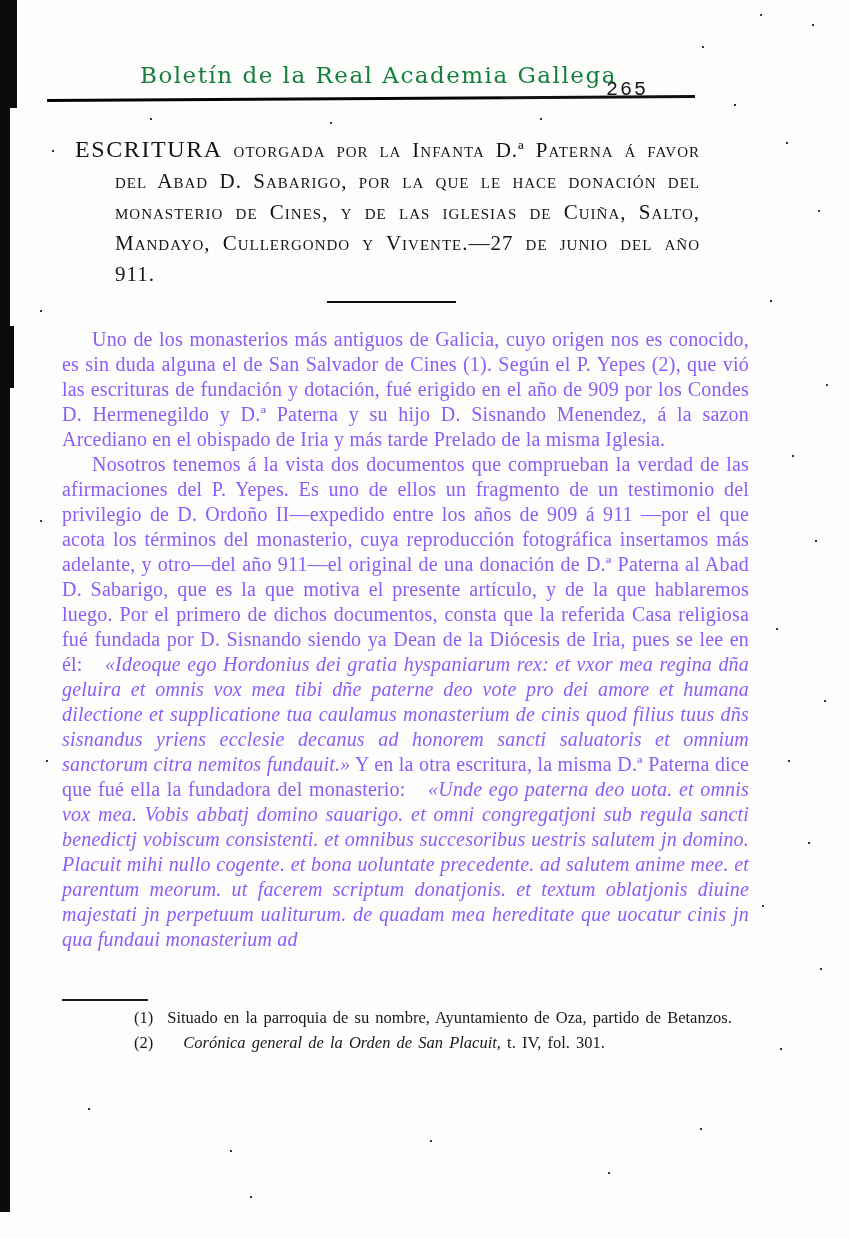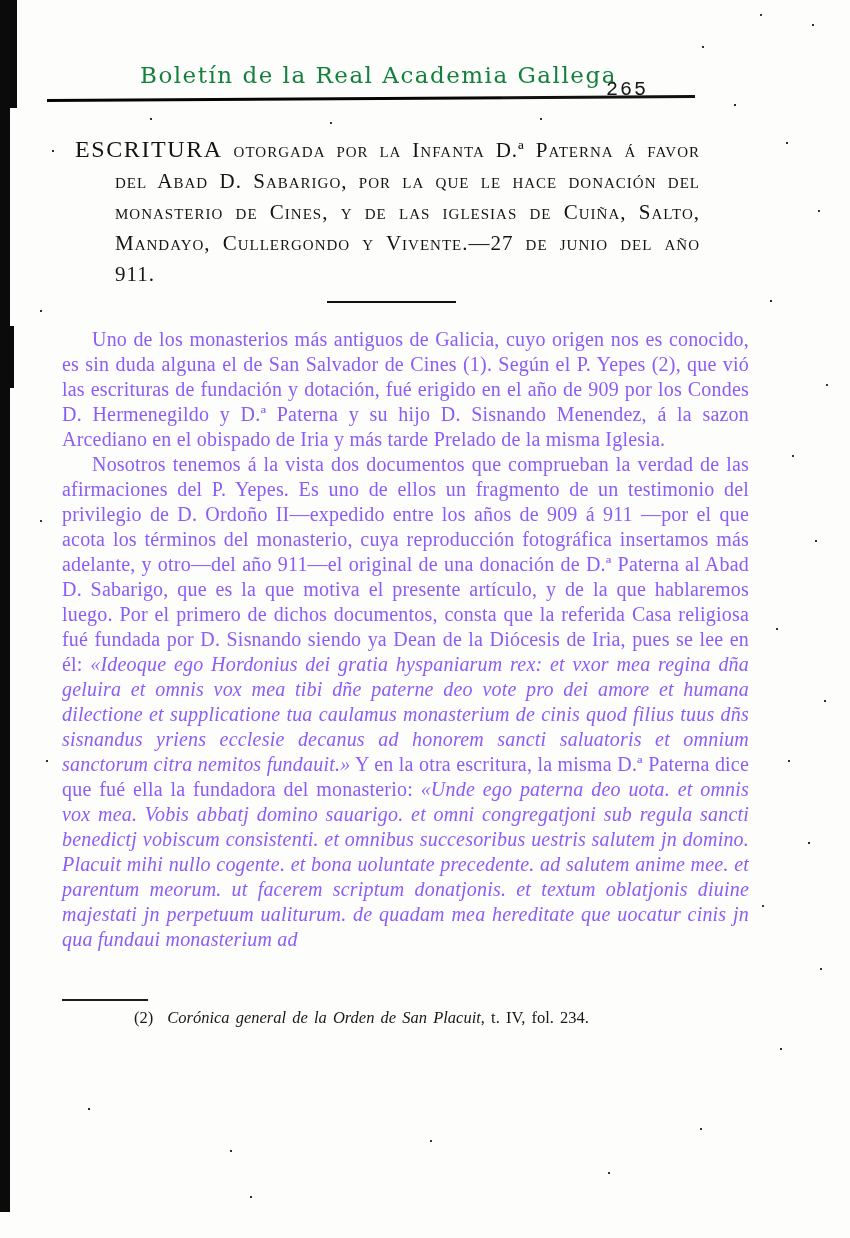--- a/index.html
+++ b/index.html
@@ -106,21 +106,21 @@
     font-size: 20px;
     line-height: 25px;
     letter-spacing: 0.2px;
     text-align: justify;
     color: #8b5cf6;
   }
   .article-body p {
     margin: 0;
     text-indent: 30px;
   }
-  .it { font-style: italic; }
+  .it { font-style: italic; margin-left: 16px; }
   
   .footnote-rule {
     position: absolute;
     top: 999px; left: 62px;
     width: 86px; height: 2px;
     background: #1c1c1c;
   }
   .footnotes {
     position: absolute;
     top: 1005px; left: 62px;
@@ -178,16 +178,17 @@
   <div class="title-divider"></div>
 
   <div class="article-body">
     <p><span>Uno de los monasterios más antiguos de Galicia, cuyo origen nos es conocido, es sin duda alguna el de San Salvador de Cines (1). Según el P. Yepes (2), que vió las escrituras de fundación y dotación, fué erigido en el año de 909 por los Condes D. Hermenegildo y D.ª Paterna y su hijo D. Sisnando Menendez, á la sazon Arcediano en el obispado de Iria y más tarde Prelado de la misma Iglesia.</span></p>
     <p><span>Nosotros tenemos á la vista dos documentos que comprueban la verdad de las afirmaciones del P. Yepes. Es uno de ellos un fragmento de un testimonio del privilegio de D. Ordoño II—expedido entre los años de 909 á 911 —por el que acota los términos del monasterio, cuya reproducción fotográfica insertamos más adelante, y otro—del año 911—el original de una donación de D.ª Paterna al Abad D. Sabarigo, que es la que motiva el presente artículo, y de la que hablaremos luego. Por el primero de dichos documentos, consta que la referida Casa religiosa fué fundada por D. Sisnando siendo ya Dean de la Diócesis de Iria, pues se lee en él: </span><span class="it">«Ideoque ego Hordonius dei gratia hyspaniarum rex: et vxor mea regina dña geluira et omnis vox mea tibi dñe paterne deo vote pro dei amore et humana dilectione et supplicatione tua caulamus monasterium de cinis quod filius tuus dñs sisnandus yriens ecclesie decanus ad honorem sancti saluatoris et omnium sanctorum citra nemitos fundauit.»</span><span> Y en la otra escritura, la misma D.ª Paterna dice que fué ella la fundadora del monasterio: </span><span class="it">«Unde ego paterna deo uota. et omnis vox mea. Vobis abbatj domino sauarigo. et omni congregatjoni sub regula sancti benedictj vobiscum consistenti. et omnibus succesoribus uestris salutem jn domino. Placuit mihi nullo cogente. et bona uoluntate precedente. ad salutem anime mee. et parentum meorum. ut facerem scriptum donatjonis. et textum oblatjonis diuine majestati jn perpetuum ualiturum. de quadam mea hereditate que uocatur cinis jn qua fundaui monasterium ad</span></p>
   </div>
 
   <div class="footnote-rule"></div>
 
   <div class="footnotes">
-    <p><span class="fn-marker">(2)</span><span><span class="it">Corónica general de la Orden de San Placuit</span><span>, t. IV, fol. 234.</span></span></p>
+    <p><span class="fn-marker">(1)</span><span><span>Situado en la parroquia de su nombre, Ayuntamiento de Oza, partido de Betanzos.</span></span></p>
+    <p><span class="fn-marker">(2)</span><span><span class="it">Corónica general de la Orden de San Placuit</span><span>, t. IV, fol. 301.</span></span></p>
   </div>
 
 </div>
 
 </body></html>

